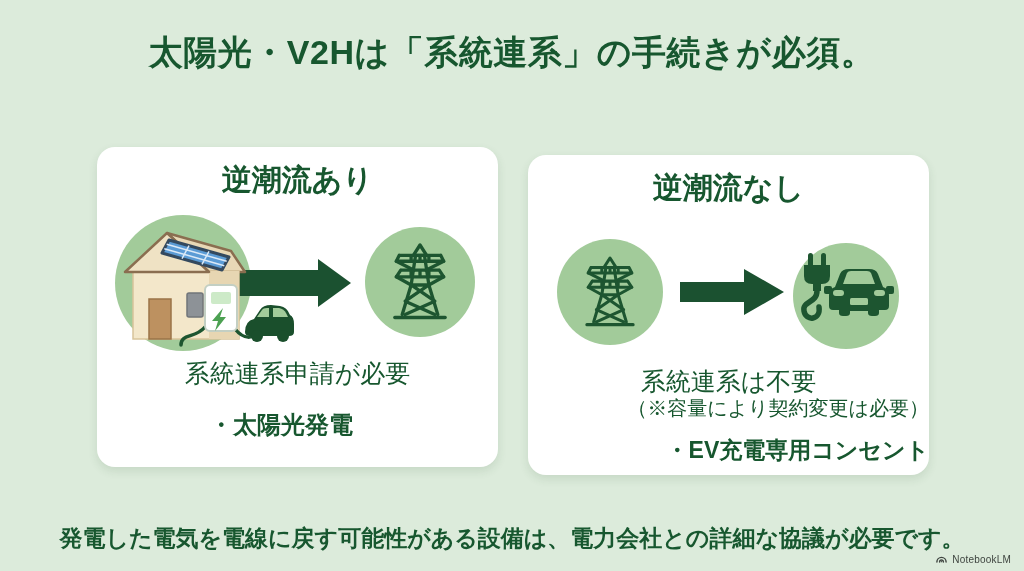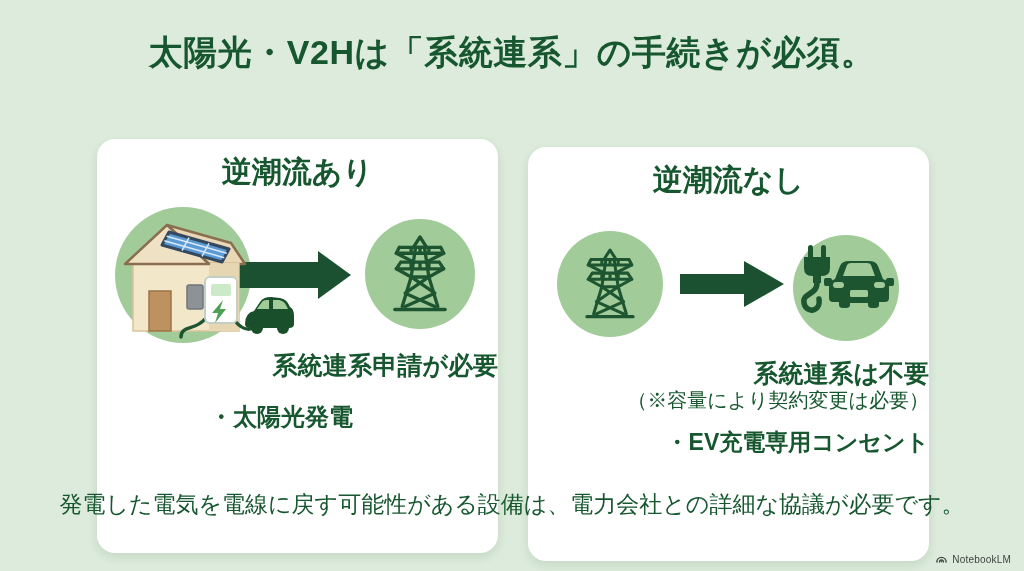--- a/index.html
+++ b/index.html
@@ -5,43 +5,43 @@
   :root{
     --background:#dcebdb; --card:#ffffff; --text-green:#17572f;
     --circle-green:#a2cb9a; --icon-green:#1d5530; --arrow-green:#1b5130;
     --watermark-gray:#3f4540;
   }
   html,body{margin:0;padding:0;}
   body{font-family:"Liberation Sans", sans-serif; -webkit-font-smoothing:antialiased;}
   .frame{position:relative;width:1024px;height:571px;background:var(--background);overflow:hidden;}
   .title{position:absolute;top:30px;left:0;width:100%;text-align:center;
          font-size:34px;font-weight:bold;line-height:45px;color:var(--text-green);letter-spacing:0.5px;}
-  .card{position:absolute;top:139px;width:401px;height:414px;background:var(--card);
+  .card{position:absolute;top:147px;width:401px;height:320px;background:var(--card);
         border-radius:18px;box-shadow:0 4px 10px rgba(40,80,40,0.12);}
   .card-left{left:97px;}
   .card-right{left:528px;margin-top:8px;}
   .card-heading{position:absolute;top:13px;left:0;width:100%;text-align:center;
                 font-size:30px;font-weight:bold;color:var(--text-green);}
   .circle{position:absolute;border-radius:50%;background:var(--circle-green);
           display:flex;align-items:center;justify-content:center;}
   .illus-main{position:absolute;left:8px;top:60px;}
   .tower-circle-left{left:268px;top:80px;width:110px;height:110px;}
   .tower-circle-right{left:29px;top:84px;width:106px;height:106px;}
   .plugcar-circle{left:265px;top:88px;width:106px;height:106px;overflow:visible;}
   .arrow-right-card{position:absolute;left:150px;top:112px;}
-  .caption{position:absolute;top:210px;left:0;width:100%;text-align:right;
-           font-size:25px;font-weight:bold;color:var(--text-green);}
+  .caption{position:absolute;top:210px;left:0;width:100%;text-align:center;
+           font-size:25px;font-weight:normal;color:var(--text-green);}
   .caption-note{position:absolute;top:240px;left:0;width:100%;text-align:right;
                 font-size:20px;font-weight:normal;color:var(--text-green);}
   .bullets-left{position:absolute;top:260px;left:112px;font-size:24px;font-weight:bold;
                 color:var(--text-green);line-height:35px;}
   .bullet-center{position:absolute;top:280px;left:0;width:100%;text-align:right;
                  font-size:23px;font-weight:bold;color:var(--text-green);}
-  .footnote{position:absolute;top:487px;left:0;width:100%;text-align:center;
-            font-size:23px;font-weight:normal;line-height:34px;color:var(--text-green);}
+  .footnote{position:absolute;top:521px;left:0;width:100%;text-align:center;
+            font-size:23px;font-weight:bold;line-height:34px;color:var(--text-green);}
   .watermark{position:absolute;right:13px;bottom:5px;display:flex;align-items:center;gap:4px;
              font-size:10px;color:var(--watermark-gray);font-weight:500;letter-spacing:0.2px;}
   svg{display:block;}
 </style>
 </head>
 <body>
 
 <div class="frame">
 
   <div class="title">

